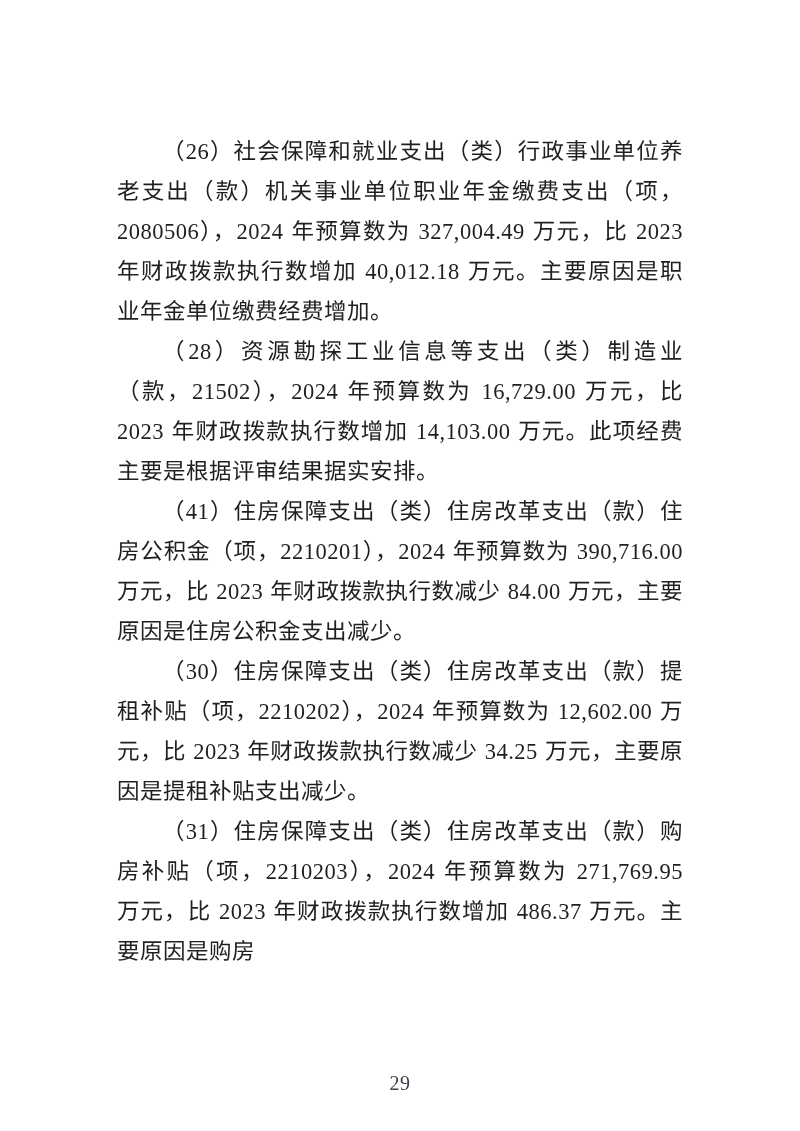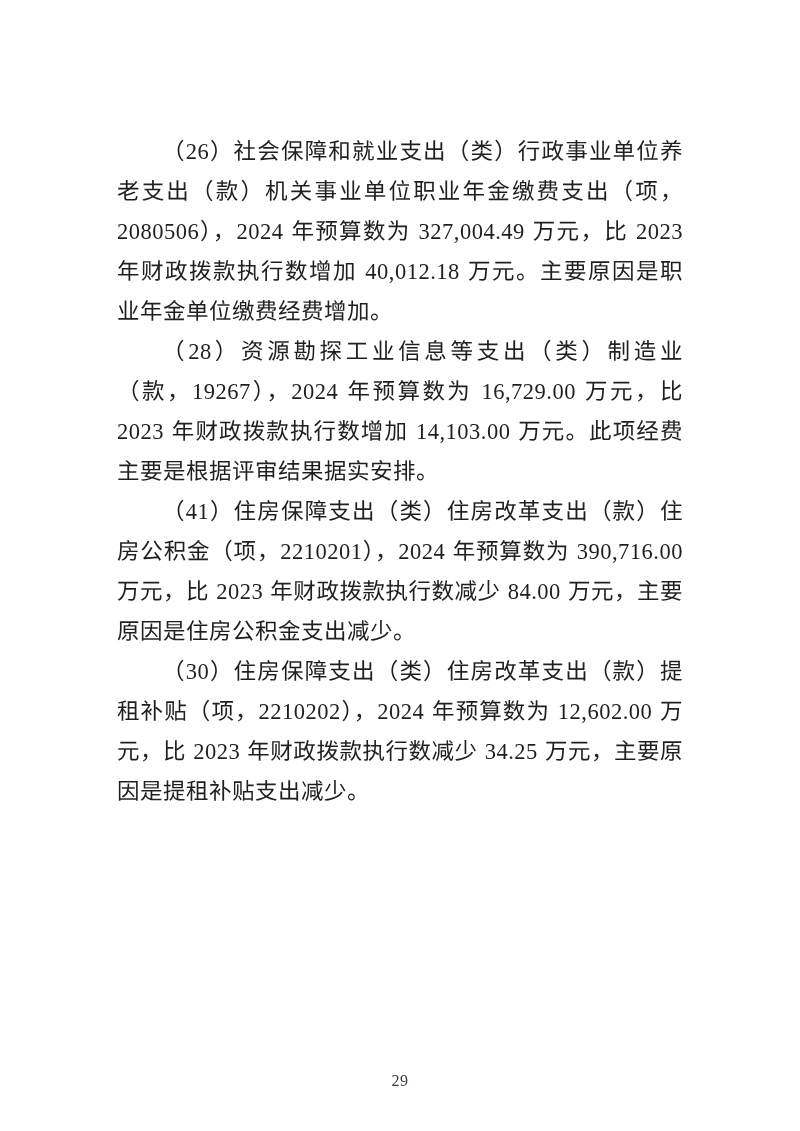--- a/index.html
+++ b/index.html
@@ -40,31 +40,32 @@
     word-spacing: 1px;
   }
   .page-footer {
     position: absolute;
     top: 1036px;
     left: 0;
     width: 800px;
     text-align: center;
   }
   .page-number {
-    font-size: 16px;
+    font-size: 20px;
     color: #3a3f4a;
     letter-spacing: 0.5px;
   }
 </style>
 </head>
 <body>
 
 <div class="page">
   <div class="text-block">
     <p class="para">（26）社会保障和就业支出（类）行政事业单位养老支出（款）机关事业单位职业年金缴费支出（项，2080506），2024 年预算数为 327,004.49 万元，比 2023 年财政拨款执行数增加 40,012.18 万元。主要原因是职业年金单位缴费经费增加。</p>
-    <p class="para">（28）资源勘探工业信息等支出（类）制造业（款，19267），2024 年预算数为 16,729.00 万元，比 2023 年财政拨款执行数增加 14,103.00 万元。此项经费主要是根据评审结果据实安排。</p>
+    <p class="para">（28）资源勘探工业信息等支出（类）制造业（款，21502），2024 年预算数为 16,729.00 万元，比 2023 年财政拨款执行数增加 14,103.00 万元。此项经费主要是根据评审结果据实安排。</p>
     <p class="para">（41）住房保障支出（类）住房改革支出（款）住房公积金（项，2210201），2024 年预算数为 390,716.00 万元，比 2023 年财政拨款执行数减少 84.00 万元，主要原因是住房公积金支出减少。</p>
     <p class="para">（30）住房保障支出（类）住房改革支出（款）提租补贴（项，2210202），2024 年预算数为 12,602.00 万元，比 2023 年财政拨款执行数减少 34.25 万元，主要原因是提租补贴支出减少。</p>
+    <p class="para">（31）住房保障支出（类）住房改革支出（款）购房补贴（项，2210203），2024 年预算数为 271,769.95 万元，比 2023 年财政拨款执行数增加 486.37 万元。主要原因是购房</p>
   </div>
   <div class="page-footer">
     <span class="page-number">29</span>
   </div>
 </div>
 
 </body></html>

